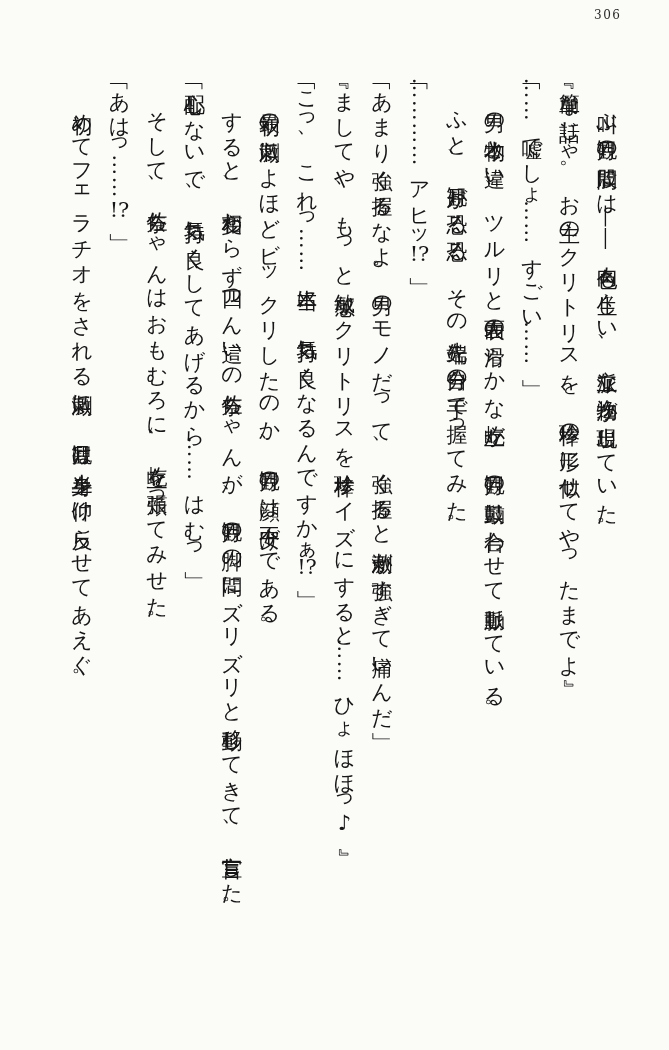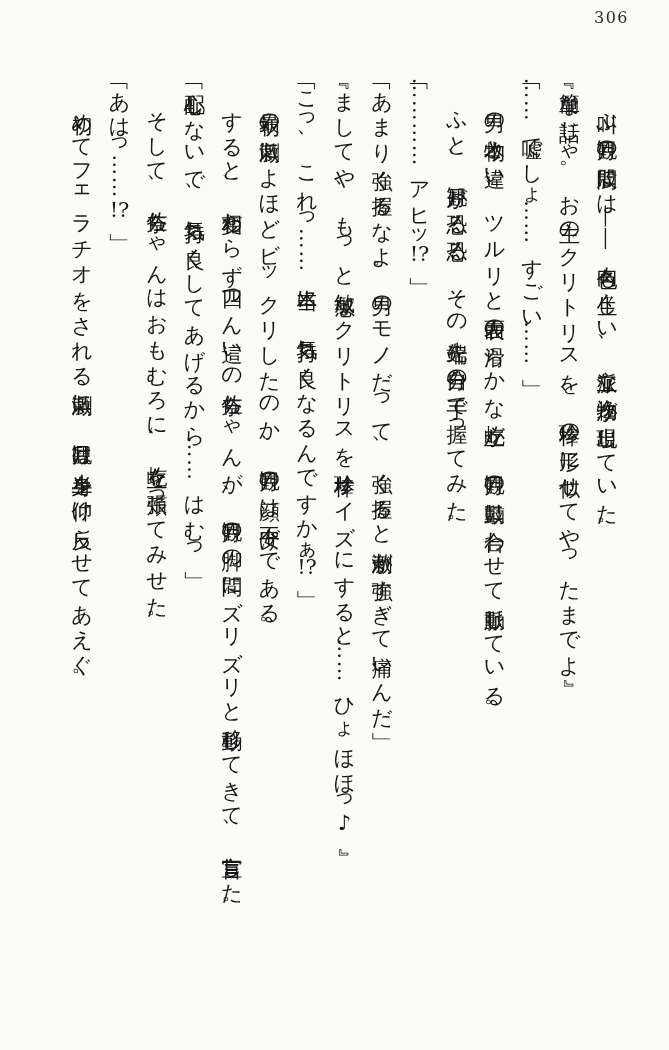--- a/index.html
+++ b/index.html
@@ -16,21 +16,21 @@
     overflow: hidden;
   }
   .page {
     position: absolute;
     inset: 0;
   }
   .page-number {
     position: absolute;
     top: 8px;
     left: 594px;
-    font-size: 16px;
+    font-size: 12px;
     letter-spacing: 1.5px;
     color: #2a2a2a;
   }
   .text-block {
     position: absolute;
     top: 76px;
     right: 44px;
     height: 920px;
     width: 604px;
     writing-mode: vertical-rl;

